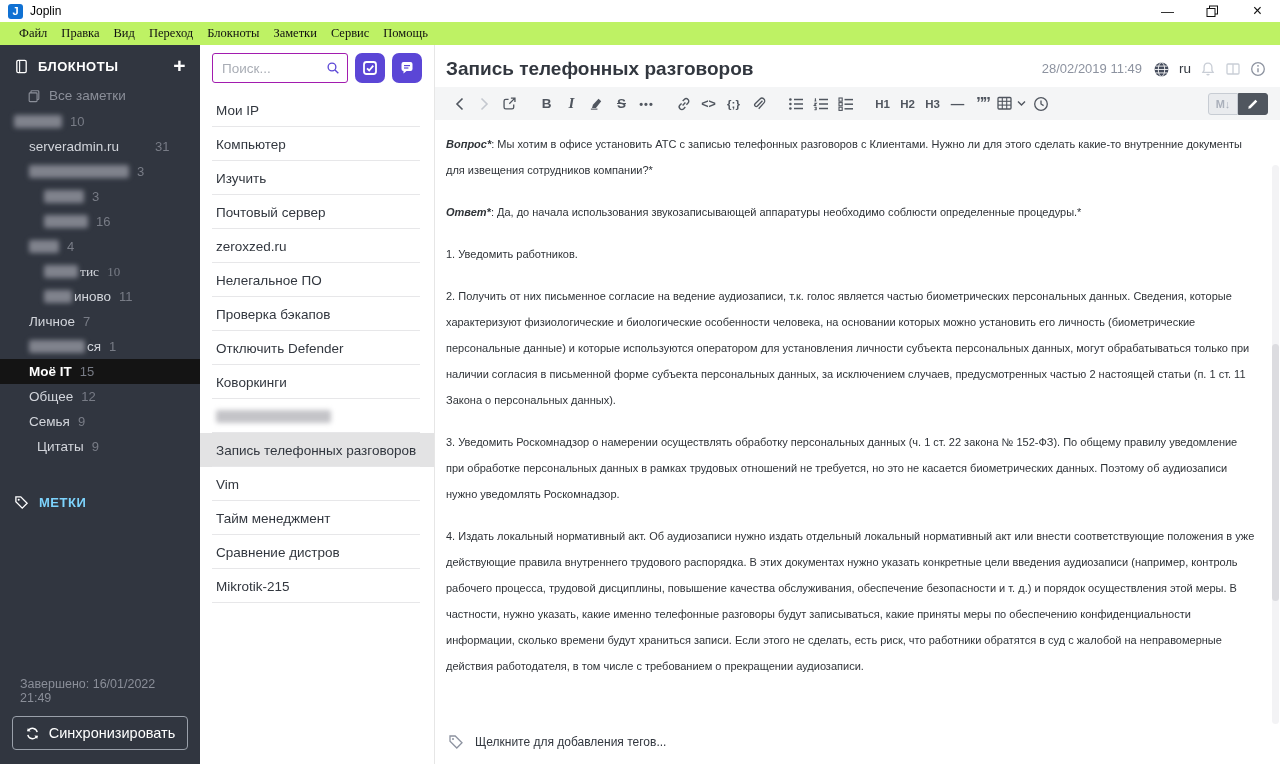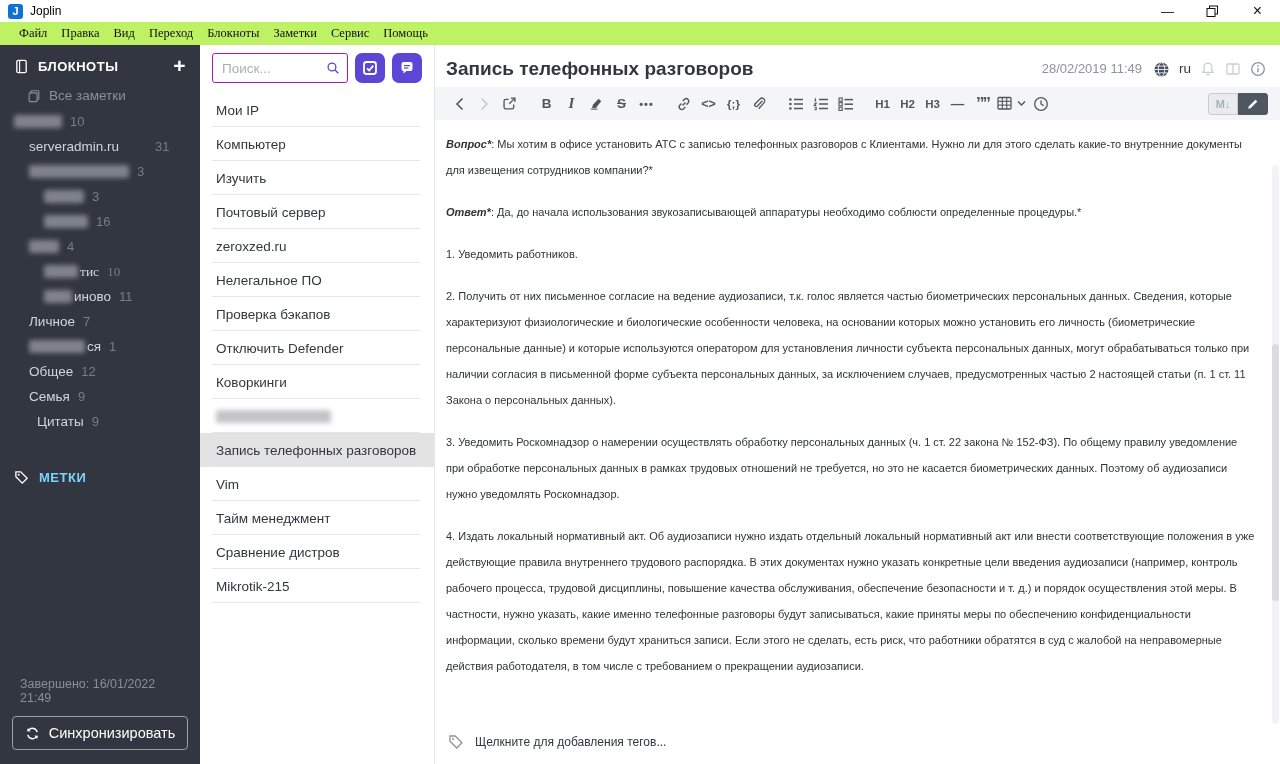--- a/index.html
+++ b/index.html
@@ -173,20 +173,24 @@
         </div>
         <div class="sb-item" style="padding-left: 29px;">
           <span>Личное</span>
           <span class="sb-count">7</span>
         </div>
         <div class="sb-item" style="padding-left: 29px;">
           <span class="redact" style="width: 56px;"></span>
           <span style="margin-left: -6px;">ся</span>
           <span class="sb-count">1</span>
         </div>
+        <div class="sb-item selected" style="padding-left: 29px;">
+          <span>Моё IT</span>
+          <span class="sb-count">15</span>
+        </div>
         <div class="sb-item" style="padding-left: 29px;">
           <span>Общее</span>
           <span class="sb-count">12</span>
         </div>
         <div class="sb-item" style="padding-left: 29px;">
           <span>Семья</span>
           <span class="sb-count">9</span>
         </div>
         <div class="sb-item" style="padding-left: 29px; margin-left: 8px;">
           <span>Цитаты</span>

